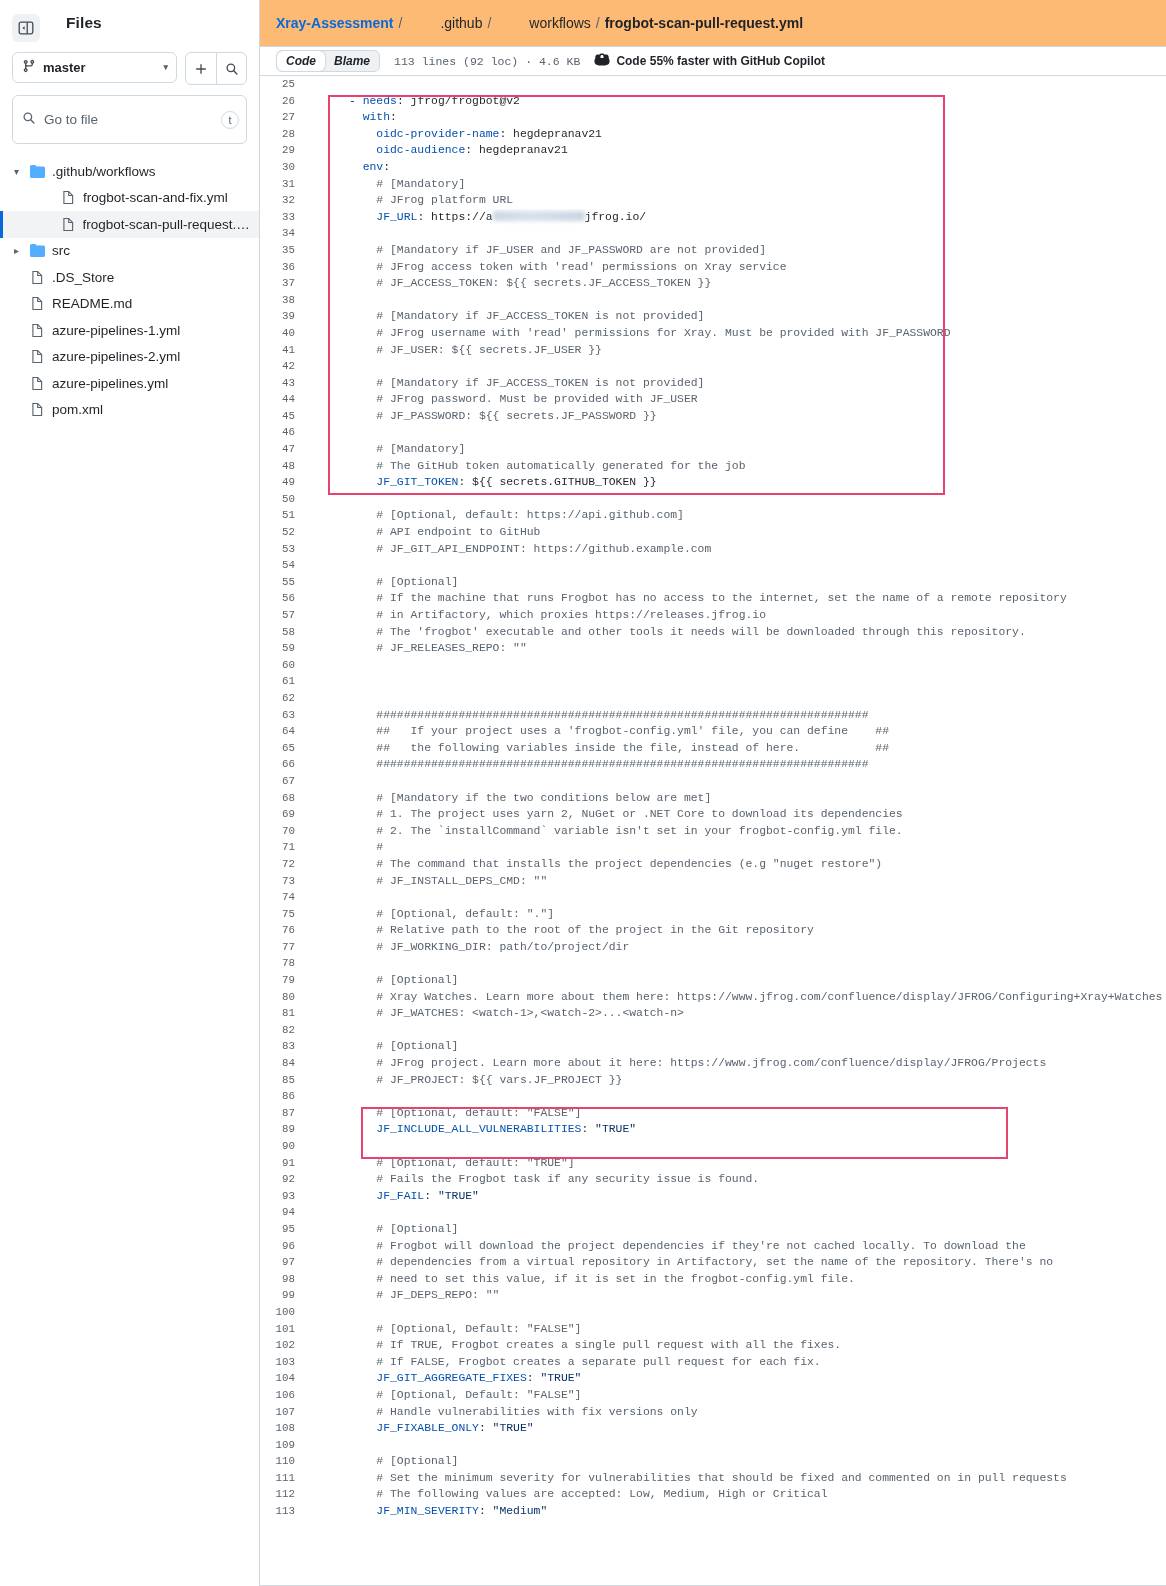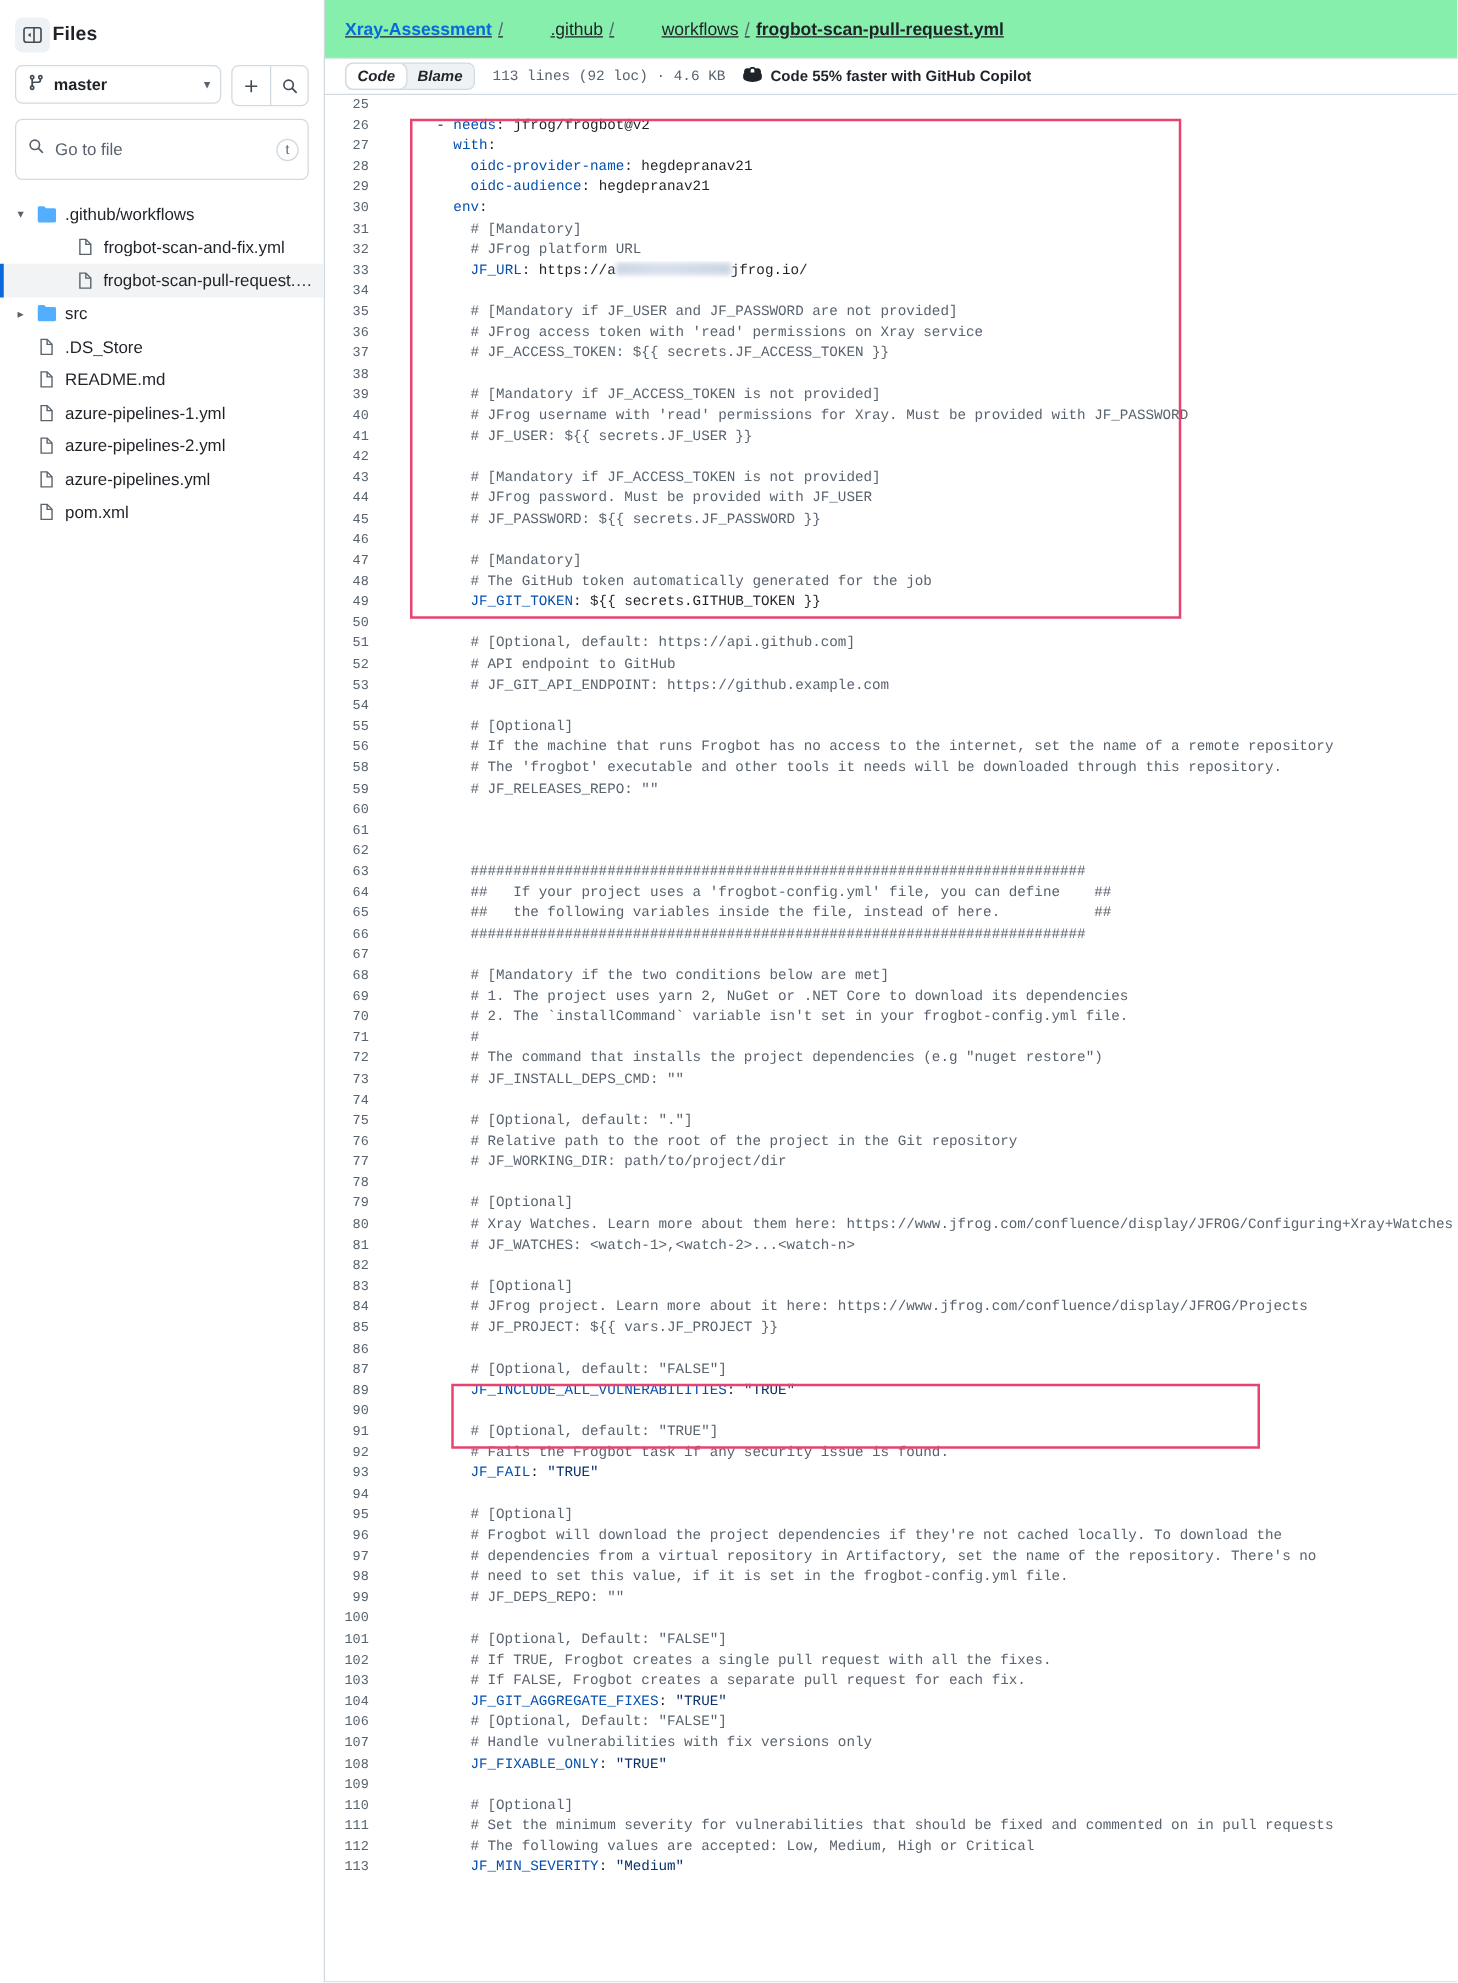--- a/index.html
+++ b/index.html
@@ -15,21 +15,21 @@
 
   
   .sidebar {
     width:260px; flex:0 0 260px;
     border-right:1px solid #d1d9e0;
     padding:0;
     background:#ffffff;
     position:relative;
   }
   .files-header {
-    display:flex; align-items:center; gap:2px;
+    display:flex; gap:26px;
     padding:14px 12px 10px 12px;
   }
   .panel-toggle {
     width:28px; height:28px; border-radius:6px;
     background:#eff2f5;
     display:flex; align-items:center; justify-content:center;
     cursor:pointer;
   }
   .files-title { font-size:15.5px; font-weight:600; letter-spacing:.1px; }
 
@@ -92,23 +92,22 @@
   .indent { width:24px; flex:0 0 24px; }
   .tname { white-space:nowrap; overflow:hidden; text-overflow:ellipsis; }
 
   
   .main { flex:1 1 auto; min-width:0; display:flex; flex-direction:column; }
   .bc-bar {
     height:47px; flex:0 0 47px;
     border-bottom:1px solid #d1d9e0;
     display:flex; align-items:center;
     padding:0 16px;
-    background:#86efac;
+    background:#fdba74;
     font-size:14px;
-    text-decoration:underline;
   }
   .bc-link { color:#0969da; font-weight:600; cursor:pointer; }
   .bc-link.plain { font-weight:400;margin-left:33px; }
   .bc-sep { color:#59636e; margin:0 5px; }
   .bc-current { font-weight:600; }
 
   .sub-bar {
     height:29px; flex:0 0 29px;
     display:flex; align-items:center; gap:14px;
     padding:0 16px;
@@ -391,20 +390,21 @@
           <div class="cline"><span class="lnum">47</span><span class="ctext"><span class="cm">          # [Mandatory]</span></span></div>
           <div class="cline"><span class="lnum">48</span><span class="ctext"><span class="cm">          # The GitHub token automatically generated for the job</span></span></div>
           <div class="cline"><span class="lnum">49</span><span class="ctext"><span class="plain">          </span><span class="key">JF_GIT_TOKEN</span><span class="plain">: ${{ secrets.GITHUB_TOKEN }}</span></span></div>
           <div class="cline"><span class="lnum">50</span><span class="ctext"></span></div>
           <div class="cline"><span class="lnum">51</span><span class="ctext"><span class="cm">          # [Optional, default: https://api.github.com]</span></span></div>
           <div class="cline"><span class="lnum">52</span><span class="ctext"><span class="cm">          # API endpoint to GitHub</span></span></div>
           <div class="cline"><span class="lnum">53</span><span class="ctext"><span class="cm">          # JF_GIT_API_ENDPOINT: https://github.example.com</span></span></div>
           <div class="cline"><span class="lnum">54</span><span class="ctext"></span></div>
           <div class="cline"><span class="lnum">55</span><span class="ctext"><span class="cm">          # [Optional]</span></span></div>
           <div class="cline"><span class="lnum">56</span><span class="ctext"><span class="cm">          # If the machine that runs Frogbot has no access to the internet, set the name of a remote repository</span></span></div>
+          <div class="cline"><span class="lnum">57</span><span class="ctext"><span class="cm">          # in Artifactory, which proxies https://releases.jfrog.io</span></span></div>
           <div class="cline"><span class="lnum">58</span><span class="ctext"><span class="cm">          # The 'frogbot' executable and other tools it needs will be downloaded through this repository.</span></span></div>
           <div class="cline"><span class="lnum">59</span><span class="ctext"><span class="cm">          # JF_RELEASES_REPO: ""</span></span></div>
           <div class="cline"><span class="lnum">60</span><span class="ctext"></span></div>
           <div class="cline"><span class="lnum">61</span><span class="ctext"></span></div>
           <div class="cline"><span class="lnum">62</span><span class="ctext"></span></div>
           <div class="cline"><span class="lnum">63</span><span class="ctext"><span class="cm">          ########################################################################</span></span></div>
           <div class="cline"><span class="lnum">64</span><span class="ctext"><span class="cm">          ##   If your project uses a 'frogbot-config.yml' file, you can define    ##</span></span></div>
           <div class="cline"><span class="lnum">65</span><span class="ctext"><span class="cm">          ##   the following variables inside the file, instead of here.           ##</span></span></div>
           <div class="cline"><span class="lnum">66</span><span class="ctext"><span class="cm">          ########################################################################</span></span></div>
           <div class="cline"><span class="lnum">67</span><span class="ctext"></span></div>

